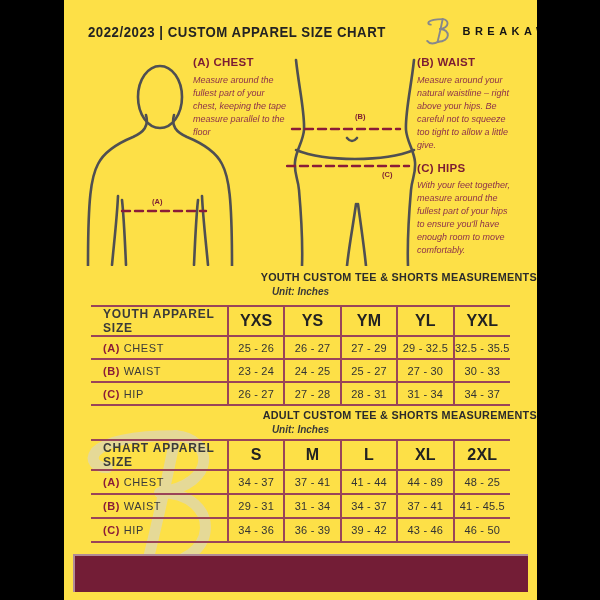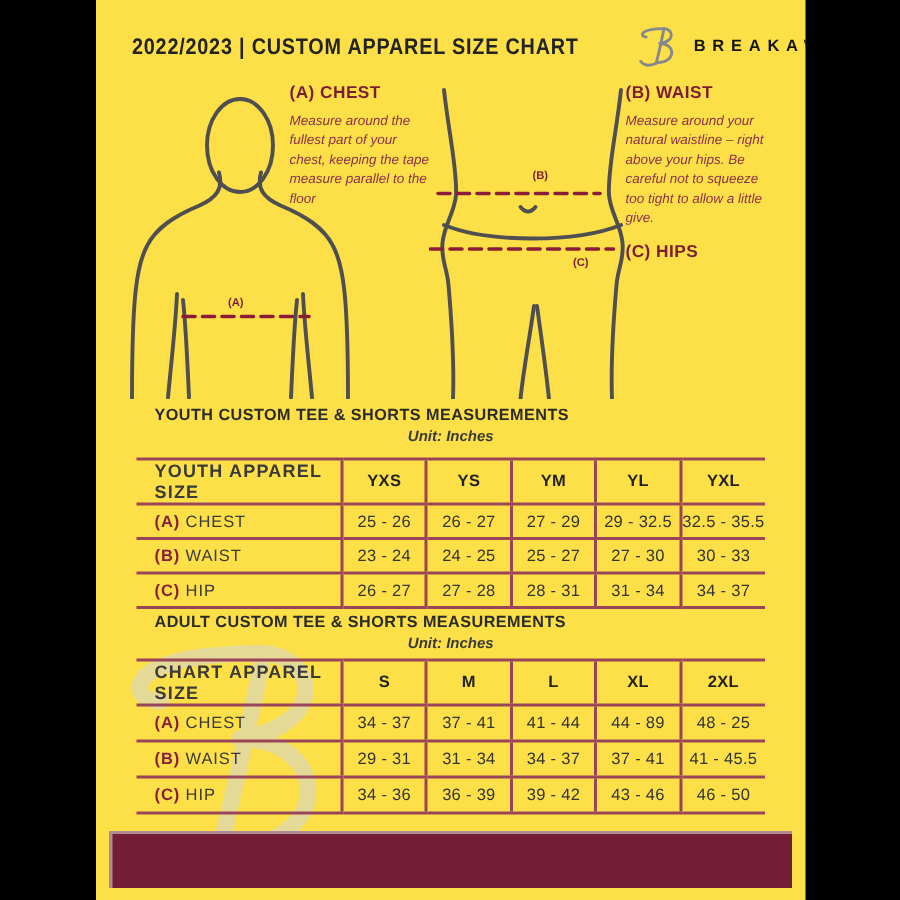--- a/index.html
+++ b/index.html
@@ -24,28 +24,28 @@
   .brand{display:flex;align-items:center;gap:9px;}
   .brand-word{font-size:11px;font-weight:bold;color:#141414;letter-spacing:4.5px;white-space:nowrap;}
   
   .fig{position:absolute;}
   .fig path,.fig ellipse{fill:none;stroke:#4f4f52;stroke-width:2.6;stroke-linecap:round;stroke-linejoin:round;}
   .fig .dash{stroke:#8a1c38;stroke-width:2.4;stroke-dasharray:8 5;}
   .d-head{position:absolute;font-size:11.5px;font-weight:bold;color:#7c1c33;letter-spacing:.3px;white-space:nowrap;}
   .d-desc{position:absolute;font-size:9px;font-style:italic;line-height:13px;color:#8c3049;}
   .marker{position:absolute;font-size:7.5px;font-weight:bold;color:#7c1c33;}
   
-  .sec-title{position:absolute;left:0;right:0;text-align:left;font-size:10.8px;font-weight:bold;color:#2b2b2b;letter-spacing:.3px;margin-left:39px;}
+  .sec-title{position:absolute;left:0;right:0;text-align:right;font-size:10.8px;font-weight:bold;color:#2b2b2b;letter-spacing:.3px;margin-left:39px;}
   .sec-unit{position:absolute;left:0;right:0;text-align:center;font-size:10px;font-style:italic;font-weight:bold;color:#3a3a3a;}
   table.size{position:absolute;left:27px;width:419px;border-collapse:collapse;table-layout:fixed;}
   table.size td{padding:0;color:#333;}
   table.size thead td{border-top:2px solid #9a4459;border-bottom:2px solid #9a4459;}
   table.size tbody td{border-bottom:2px solid #9a4459;}
   table.size td.val{border-left:2px solid #9a4459;text-align:center;font-size:11px;letter-spacing:.2px;}
-  table.size thead td.val{font-weight:bold;font-size:11px;color:#222;}
+  table.size thead td.val{font-weight:bold;font-size:16px;color:#222;}
   table.size td.lbl{padding-left:12px;font-size:11px;letter-spacing:.6px;color:#3a3a3a;}
   table.size td.lbl b{color:#8a1c38;}
   table.size thead td.lbl{font-weight:bold;font-size:12px;letter-spacing:.8px;}
   .yt thead td{height:27px;} .yt tbody td{height:21px;}
   .at thead td{height:26px;} .at tbody td{height:22px;}
   
   .footer-bar{
     position:absolute;left:9px;top:554px;width:455px;height:38px;
     background:#731d36;border-top:2px solid #b08a97;border-left:2px solid #b08a97;
     box-sizing:border-box;
@@ -120,20 +120,21 @@
   <div class="d-head" style="left:353px;top:56px">
     <span>(B)</span>
     <span>WAIST</span>
   </div>
   <div class="d-desc" style="left:353px;top:74px;width:97px">Measure around your natural waistline – right above your hips. Be careful not to squeeze too tight to allow a little give.</div>
 
   <div class="d-head" style="left:353px;top:162px">
     <span>(C)</span>
     <span>HIPS</span>
   </div>
+  <div class="d-desc" style="left:353px;top:179px;width:99px">With your feet together, measure around the fullest part of your hips to ensure you'll have enough room to move comfortably.</div>
 
   <div class="sec-title" style="top:271px">YOUTH CUSTOM TEE &amp; SHORTS MEASUREMENTS</div>
   <div class="sec-unit" style="top:286px">Unit: Inches</div>
   <table class="size yt" style="top:305px">
     <colgroup>
         <col style="width:137px">
         <col>
         <col>
         <col>
         <col>

